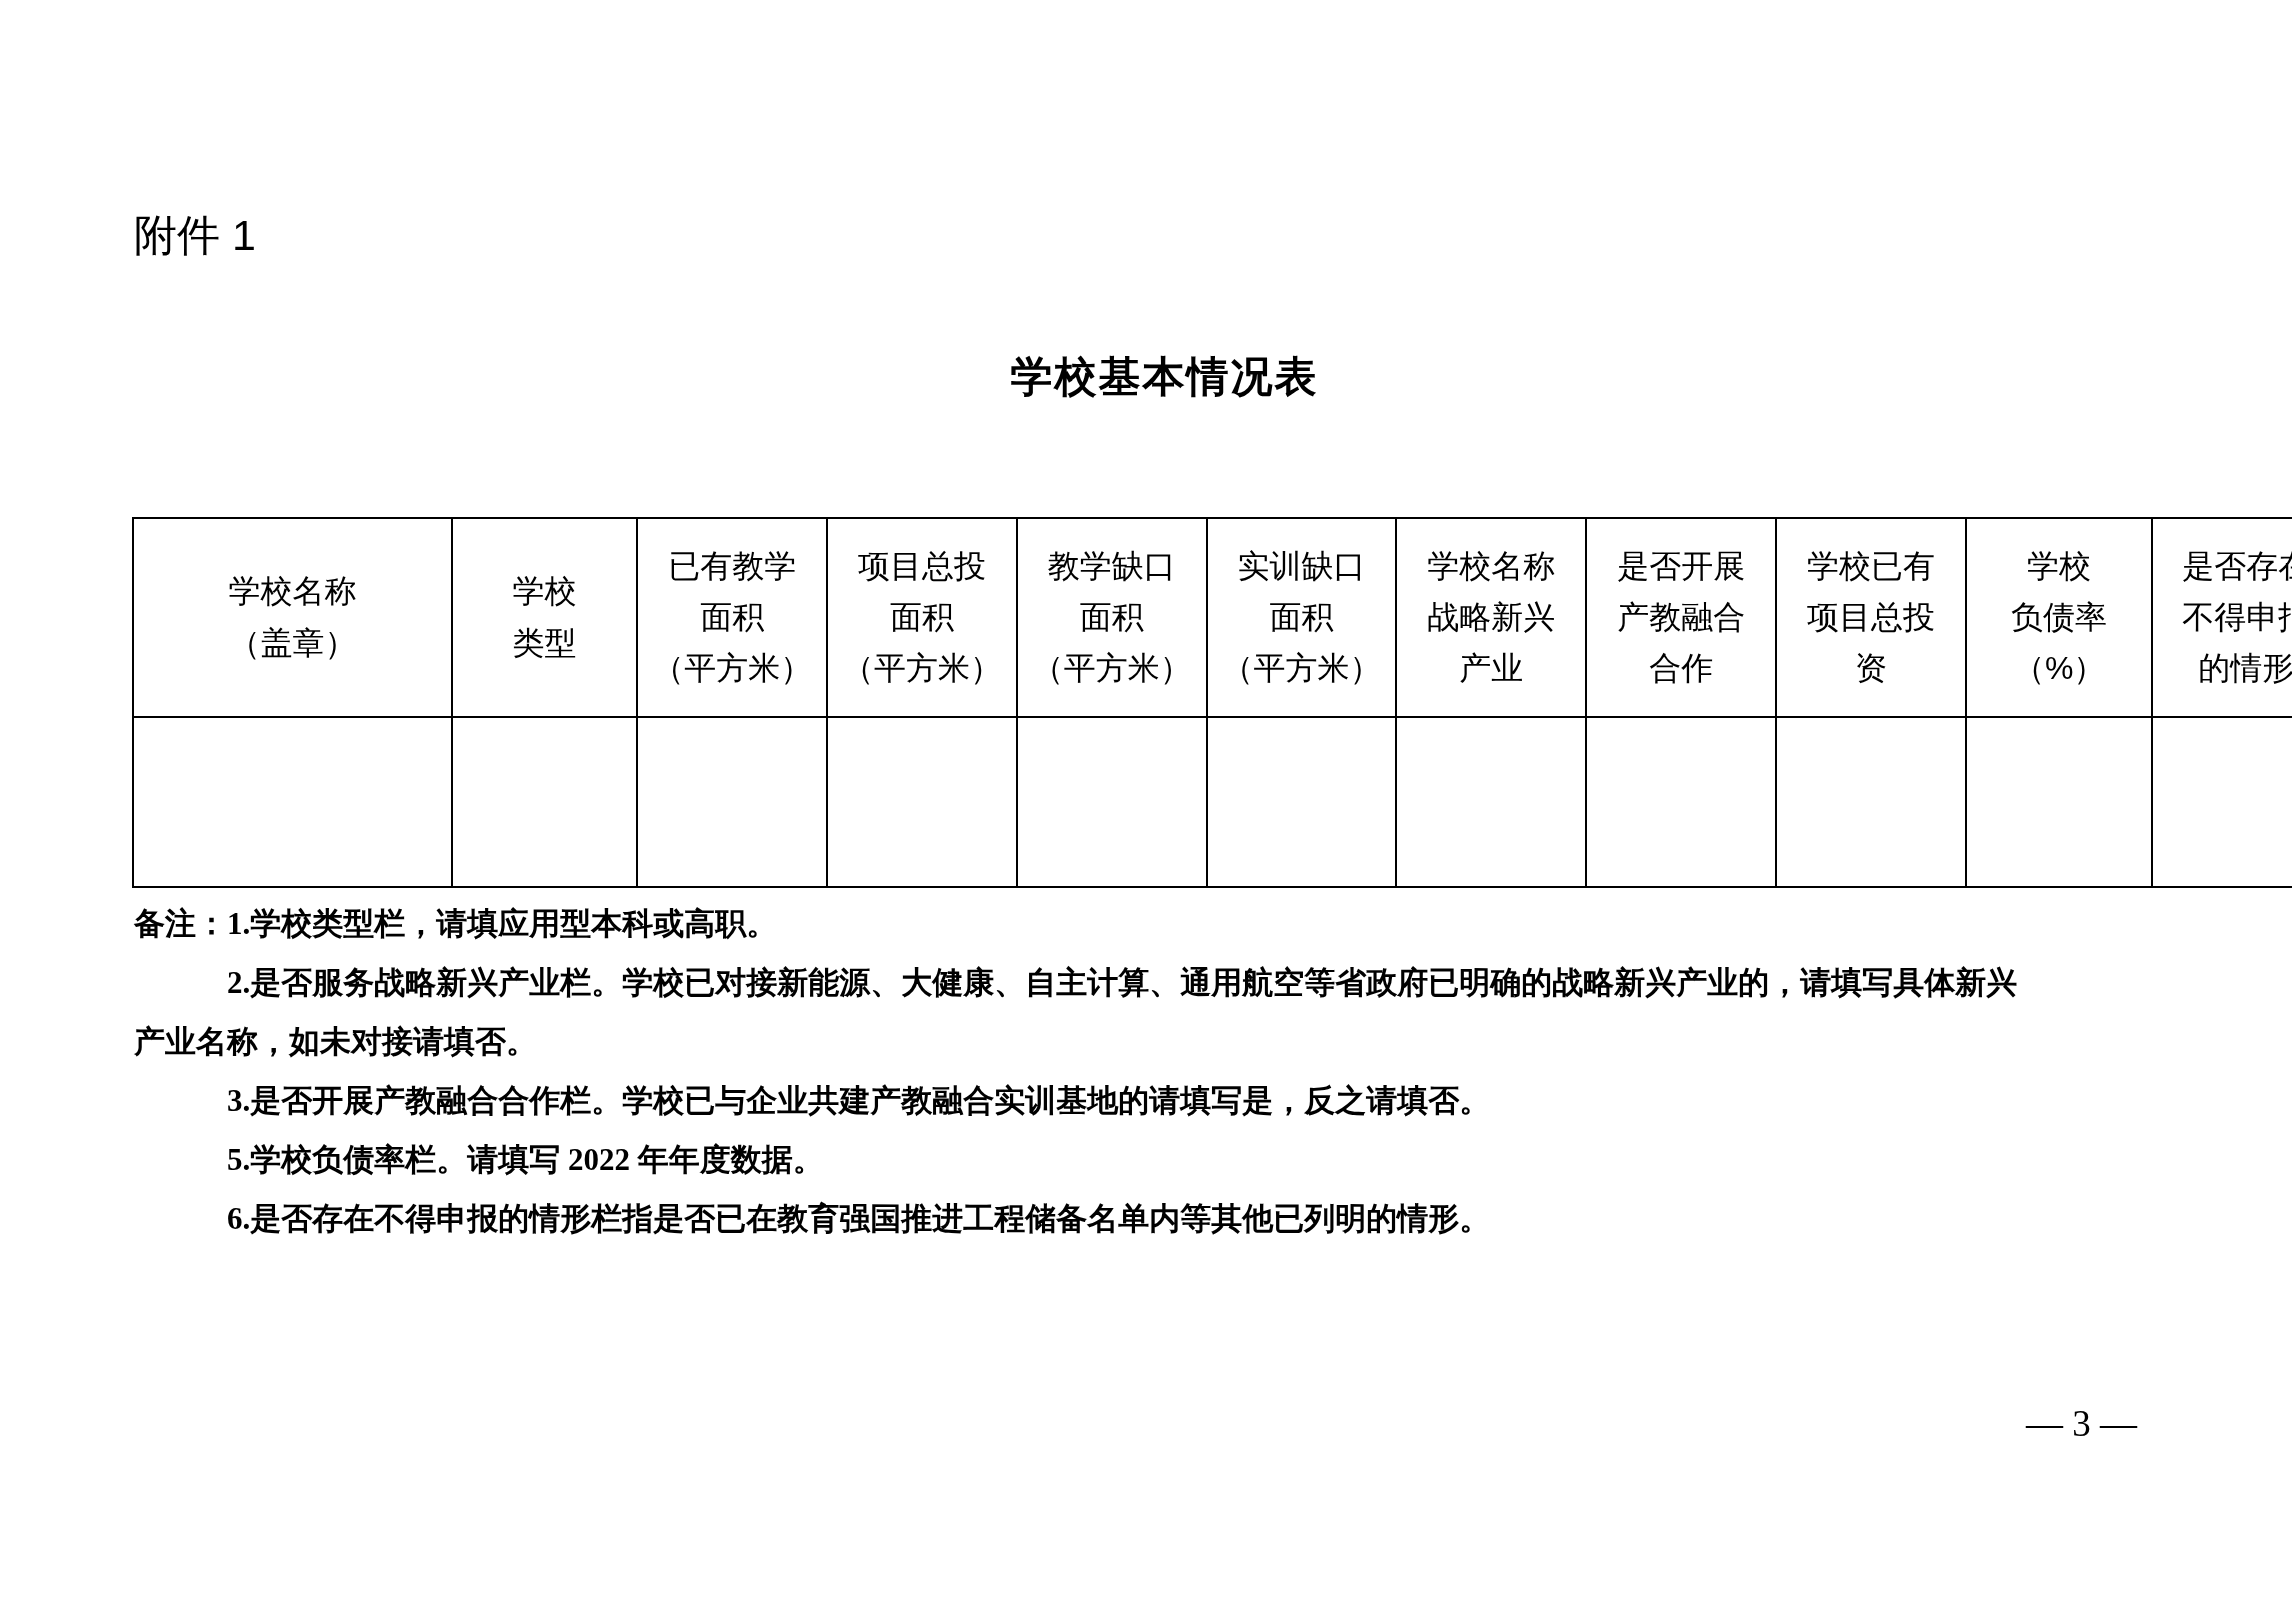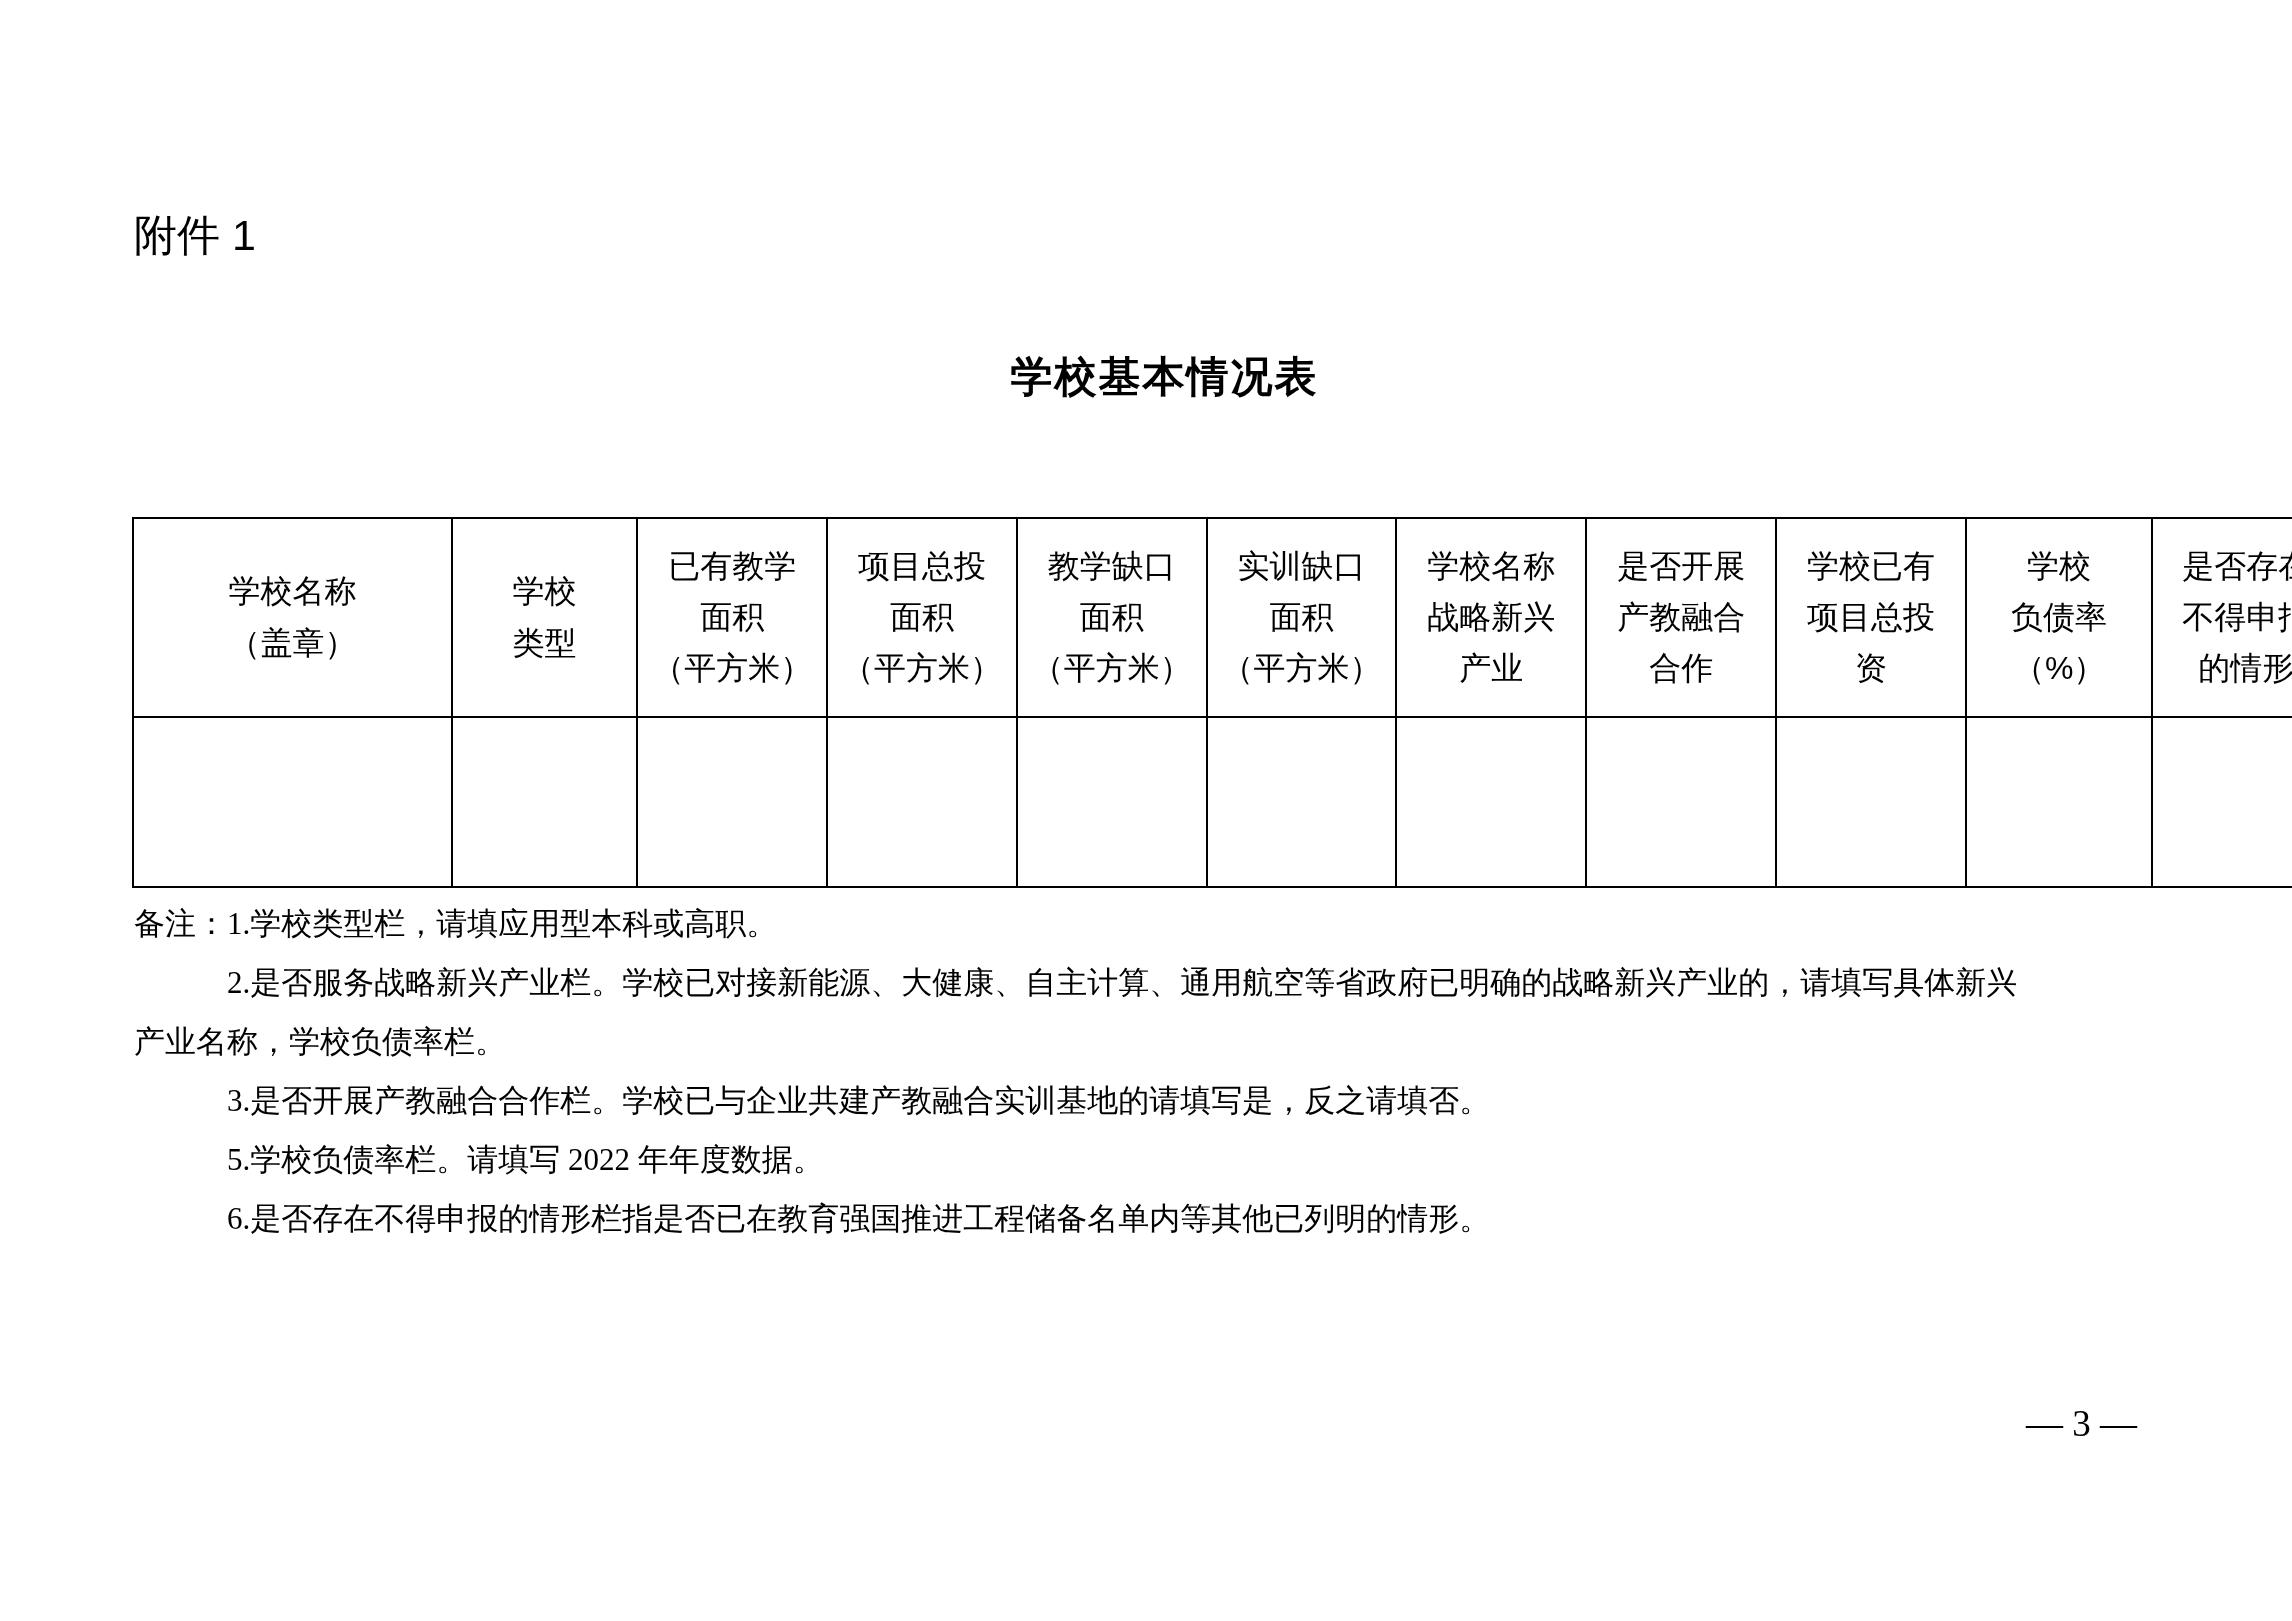--- a/index.html
+++ b/index.html
@@ -71,20 +71,21 @@
     top: 894px;
     left: 134px;
     width: 2049px;
     font-family: "Liberation Serif", "DejaVu Serif", serif;
     font-size: 31px;
     color: #000000;
   }
   .note-line {
     line-height: 59px;
     white-space: nowrap;
+    font-weight: bold;
   }
   .note-line.indent {
     padding-left: 93px;
   }
   .page-number {
     position: absolute;
     top: 1402px;
     right: 192px;
     font-family: "Liberation Serif", "DejaVu Serif", serif;
     font-size: 37px;
@@ -162,21 +163,21 @@
         <td></td>
         <td></td>
         <td></td>
       </tr>
     </tbody>
   </table>
 
   <div class="notes">
     <div class="note-line">备注：1.学校类型栏，请填应用型本科或高职。</div>
     <div class="note-line indent">2.是否服务战略新兴产业栏。学校已对接新能源、大健康、自主计算、通用航空等省政府已明确的战略新兴产业的，请填写具体新兴</div>
-    <div class="note-line">产业名称，学校负债率栏。</div>
+    <div class="note-line">产业名称，如未对接请填否。</div>
     <div class="note-line indent">3.是否开展产教融合合作栏。学校已与企业共建产教融合实训基地的请填写是，反之请填否。</div>
     <div class="note-line indent">5.学校负债率栏。请填写 2022 年年度数据。</div>
     <div class="note-line indent">6.是否存在不得申报的情形栏指是否已在教育强国推进工程储备名单内等其他已列明的情形。</div>
   </div>
 
   <div class="page-number">— 3 —</div>
 
 </div>
 
 

